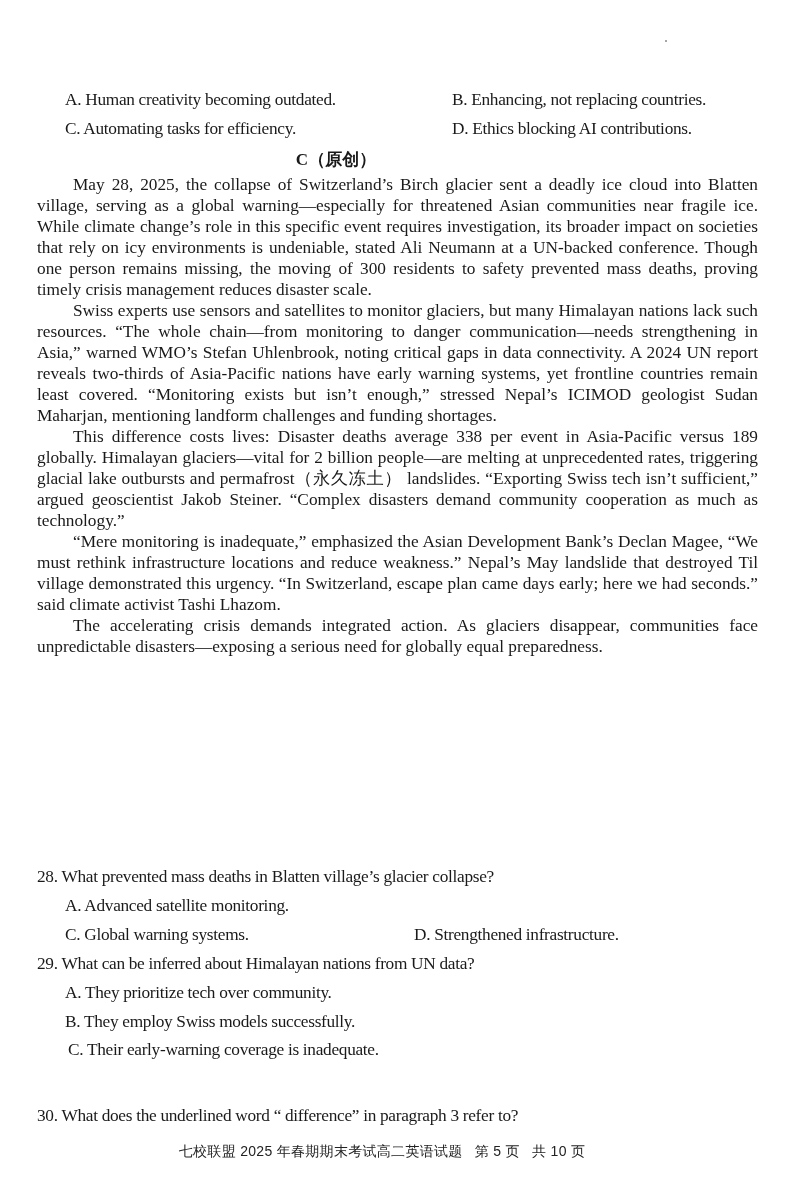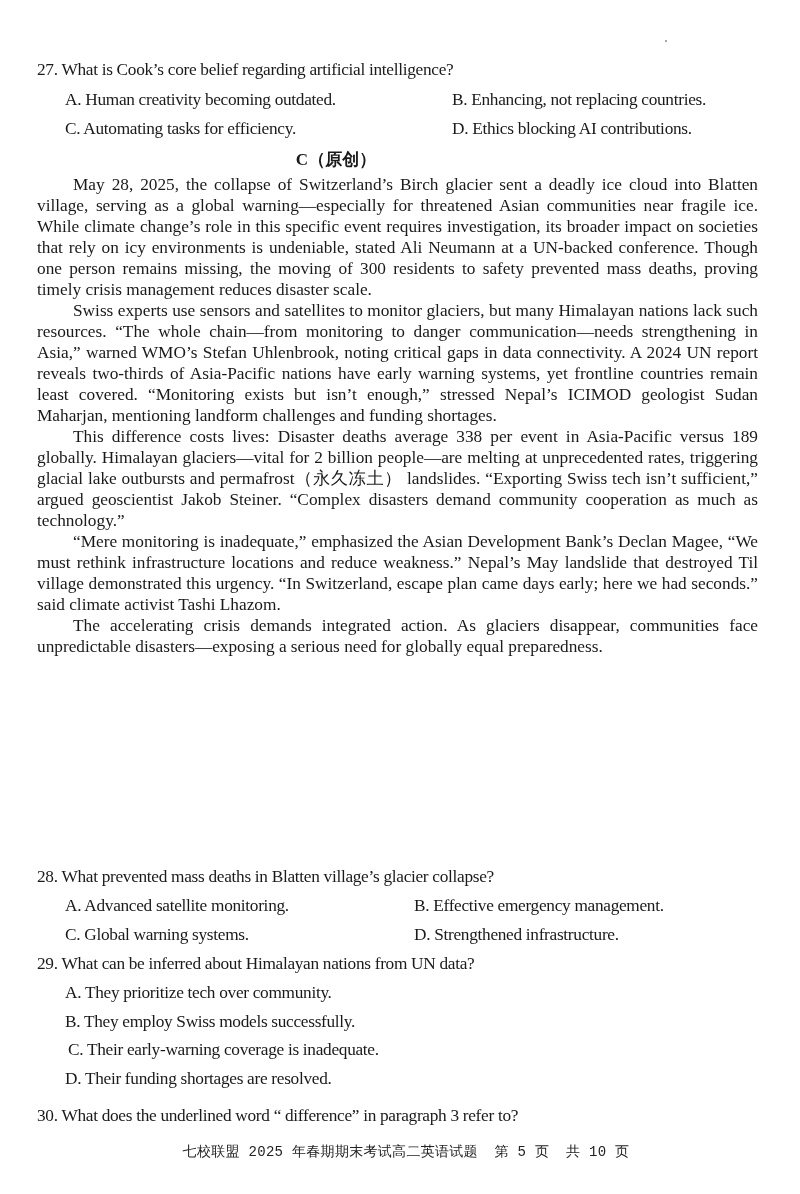--- a/index.html
+++ b/index.html
@@ -9,56 +9,53 @@
     color: #1a1a1a;
     font-size: 17.3px;
   }
   .page { position: absolute; left: 0; top: 0; width: 800px; height: 1194px; }
   .dot { position: absolute; left: 665px; top: 40px; width: 2px; height: 2px; background: #888; border-radius: 1px; }
   .q { position: absolute; left: 37px; white-space: nowrap; letter-spacing: -0.3px; }
   .opt { position: absolute; white-space: nowrap; letter-spacing: -0.3px; }
   .section-title { position: absolute; left: 0; width: 672px; top: 148px; text-align: center; font-weight: bold; font-size: 17px; }
   .passage { position: absolute; left: 37px; width: 721px; top: 174px; line-height: 21px; text-align: justify; }
   .passage p { margin: 0; text-indent: 36px; text-align: justify; }
-  .footer { position: absolute; left: 0; width: 764px; top: 1143px; text-align: center; font-family: Liberation Mono, monospace; font-size: 14px; color: #222; letter-spacing: 0.3px; margin-left: 24px; }
+  .footer { position: absolute; left: 0; width: 764px; top: 1143px; text-align: center; font-family: Liberation Sans, sans-serif; font-size: 14px; color: #222; letter-spacing: 0.3px; }
   .footer span { margin: 0 4px; }
 </style>
 </head>
 <body>
 
 <div class="page">
   <div class="dot"></div>
 
-  <div class="q" style="top:60px;">27. What is Cook’s core belief regarding artificial intelligence?</div>
   <div class="opt" style="left:65px; top:90px;">A. Human creativity becoming outdated.</div>
   <div class="opt" style="left:452px; top:90px;">B. Enhancing, not replacing countries.</div>
   <div class="opt" style="left:65px; top:119px;">C. Automating tasks for efficiency.</div>
   <div class="opt" style="left:452px; top:119px;">D. Ethics blocking AI contributions.</div>
 
   <div class="section-title">C（原创）</div>
 
   <div class="passage">
     <p>May 28, 2025, the collapse of Switzerland’s Birch glacier sent a deadly ice cloud into Blatten village, serving as a global warning—especially for threatened Asian communities near fragile ice. While climate change’s role in this specific event requires investigation, its broader impact on societies that rely on icy environments is undeniable, stated Ali Neumann at a UN-backed conference. Though one person remains missing, the moving of 300 residents to safety prevented mass deaths, proving timely crisis management reduces disaster scale.</p>
     <p>Swiss experts use sensors and satellites to monitor glaciers, but many Himalayan nations lack such resources. “The whole chain—from monitoring to danger communication—needs strengthening in Asia,” warned WMO’s Stefan Uhlenbrook, noting critical gaps in data connectivity. A 2024 UN report reveals two-thirds of Asia-Pacific nations have early warning systems, yet frontline countries remain least covered. “Monitoring exists but isn’t enough,” stressed Nepal’s ICIMOD geologist Sudan Maharjan, mentioning landform challenges and funding shortages.</p>
     <p>This difference costs lives: Disaster deaths average 338 per event in Asia-Pacific versus 189 globally. Himalayan glaciers—vital for 2 billion people—are melting at unprecedented rates, triggering glacial lake outbursts and permafrost（永久冻土） landslides. “Exporting Swiss tech isn’t sufficient,” argued geoscientist Jakob Steiner. “Complex disasters demand community cooperation as much as technology.”</p>
     <p>“Mere monitoring is inadequate,” emphasized the Asian Development Bank’s Declan Magee, “We must rethink infrastructure locations and reduce weakness.” Nepal’s May landslide that destroyed Til village demonstrated this urgency. “In Switzerland, escape plan came days early; here we had seconds.” said climate activist Tashi Lhazom.</p>
     <p>The accelerating crisis demands integrated action. As glaciers disappear, communities face unpredictable disasters—exposing a serious need for globally equal preparedness.</p>
   </div>
 
   <div class="q" style="top:867px;">28.  What prevented mass deaths in Blatten village’s glacier collapse?</div>
   <div class="opt" style="left:65px; top:896px;">A. Advanced satellite monitoring.</div>
-  <div class="opt" style="left:414px; top:896px;">B. Effective emergency management.</div>
   <div class="opt" style="left:65px; top:925px;">C. Global warning systems.</div>
   <div class="opt" style="left:414px; top:925px;">D. Strengthened infrastructure.</div>
 
   <div class="q" style="top:954px;">29. What can be inferred about Himalayan nations from UN data?</div>
   <div class="opt" style="left:65px; top:1012px;">B. They employ Swiss models successfully.</div>
   <div class="opt" style="left:65px; top:983px;">A. They prioritize tech over community.</div>
   <div class="opt" style="left:68px; top:1040px;">C. Their early-warning coverage is inadequate.</div>
-  <div class="opt" style="left:65px; top:1069px;">D. Their funding shortages are resolved.</div>
 
   <div class="q" style="top:1098px;margin-top:8px;">30. What does the underlined word “ difference” in paragraph 3 refer to?</div>
 
   <div class="footer">
     <span>七校联盟 2025 年春期期末考试高二英语试题</span>
     <span>第 5 页</span>
     <span>共 10 页</span>
   </div>
 </div>
 

